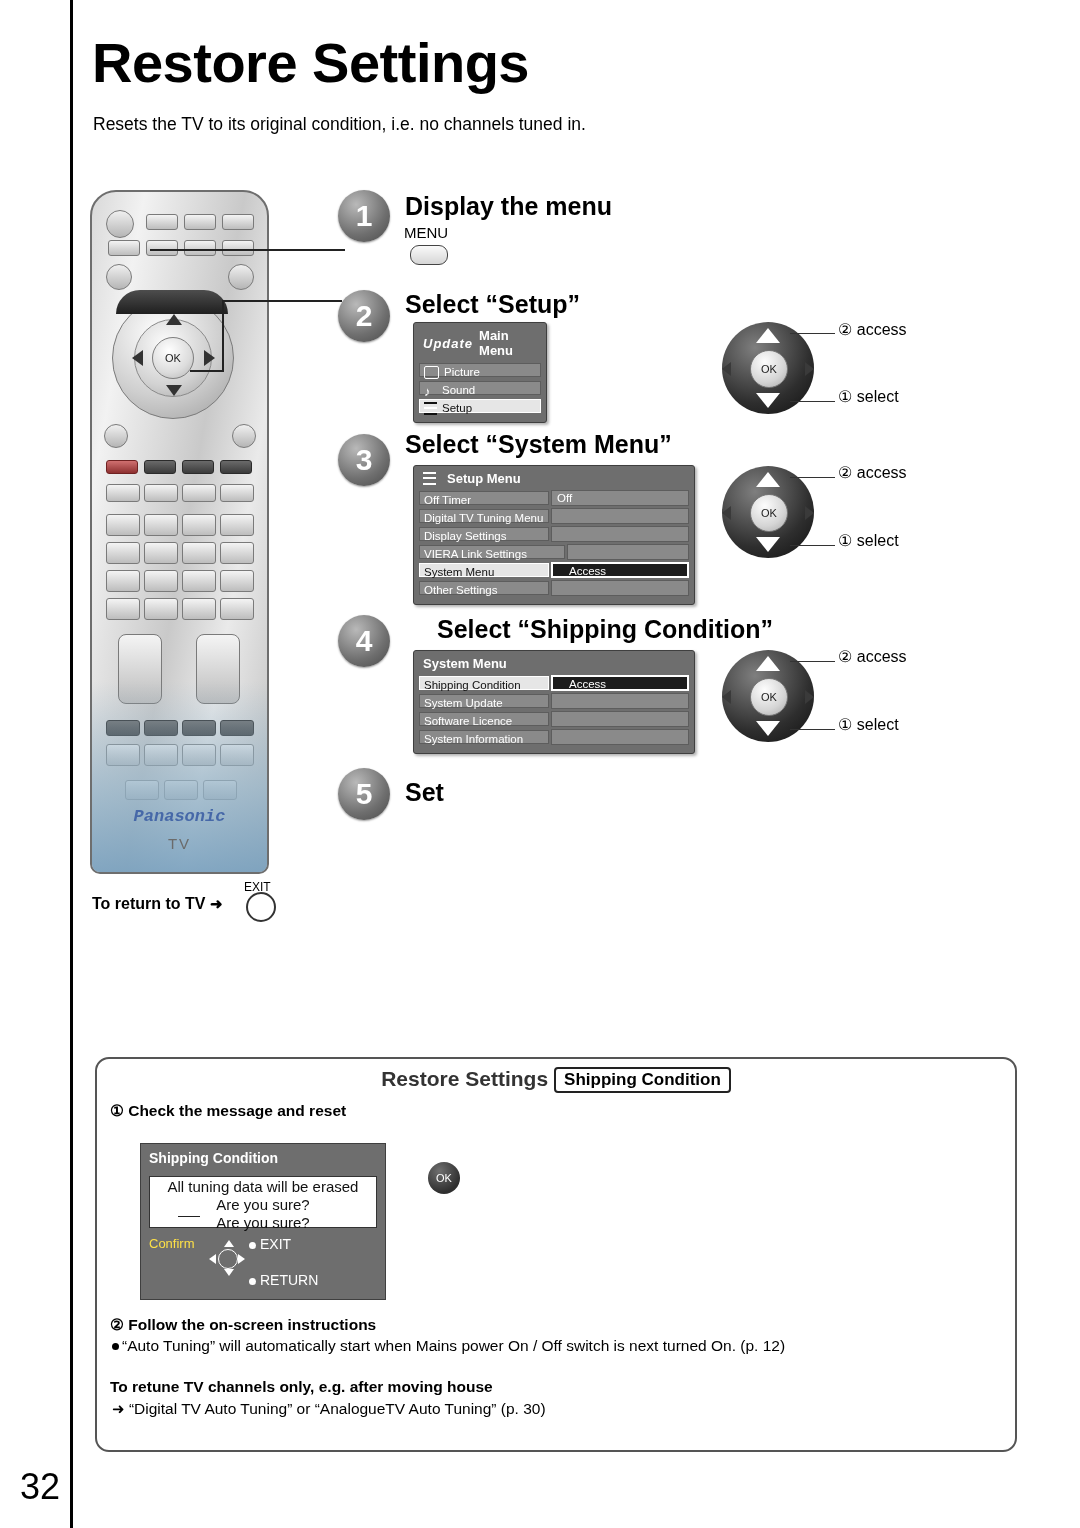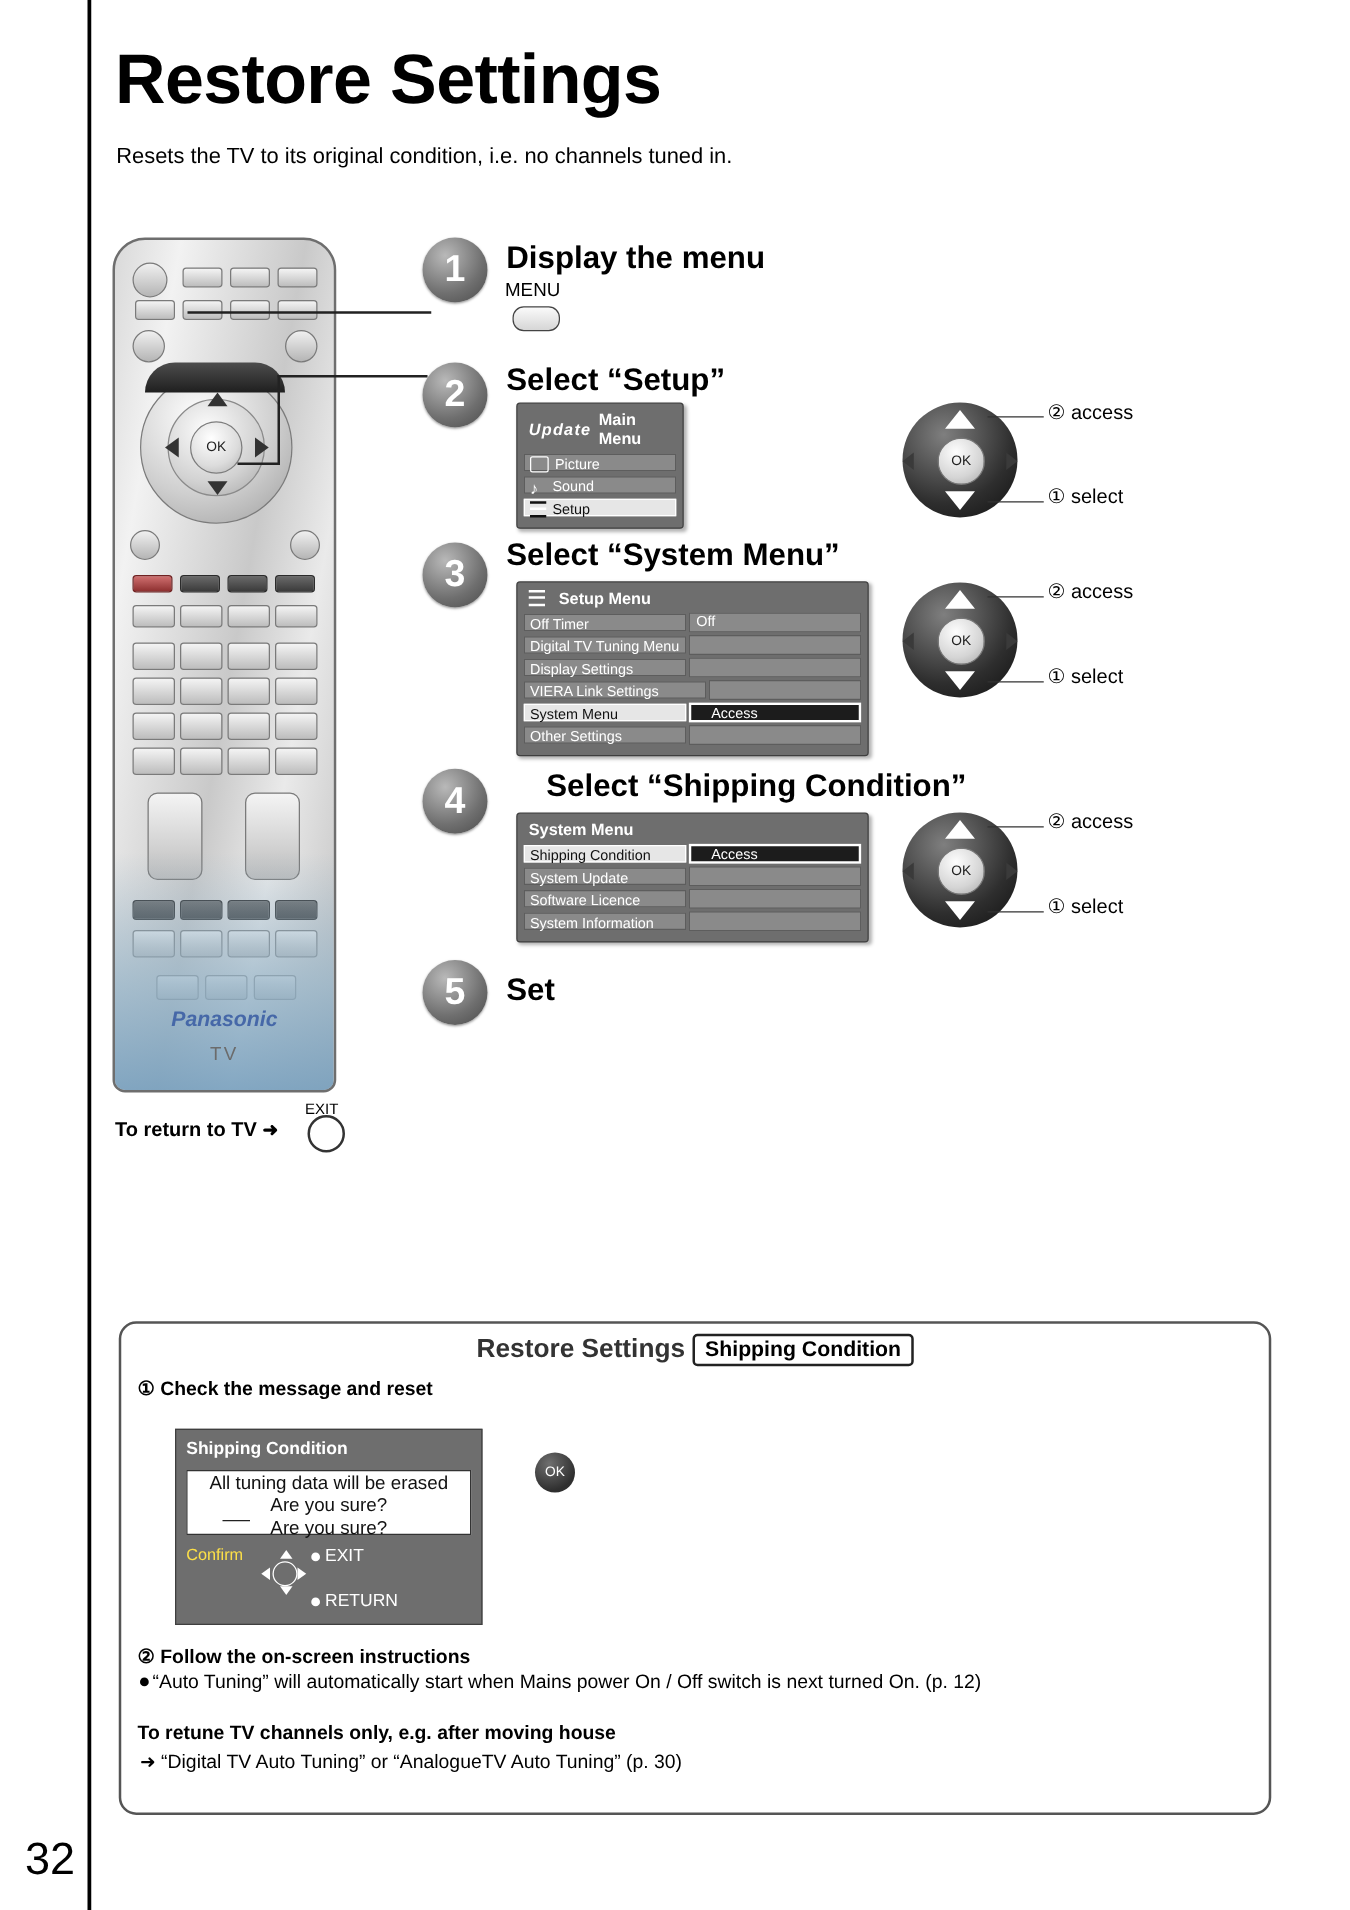--- a/index.html
+++ b/index.html
@@ -106,21 +106,21 @@
   .arrow.left  { left:40px; top:158px; border-top:8px solid transparent;border-bottom:8px solid transparent;border-right:11px solid #333; }
   .arrow.right { left:112px; top:158px;border-top:8px solid transparent;border-bottom:8px solid transparent;border-left:11px solid #333; }
   .dpad-band {
     position: absolute; left: 24px; top: 98px; width: 112px; height: 24px;
     background: linear-gradient(180deg,#4d4d4d,#1f1f1f);
     border-radius: 56px 56px 0 0;
   }
   .panabrand {
     position: absolute; left: 0; bottom: 46px; width: 100%;
     text-align: center; font-size: 17px; font-weight: bold;
-    color: #4668a8; font-style: italic;
+    color: #4668a8; font-style: italic; font-family: Liberation Mono, monospace;
   }
   .tvtext {
     position: absolute; left: 0; bottom: 20px; width: 100%;
     text-align: center; font-size: 15px; color: #6b6b6b; letter-spacing: 2px;
   }
 
   
   .callout { position: absolute; border: 0; background: #222; }
 
   

